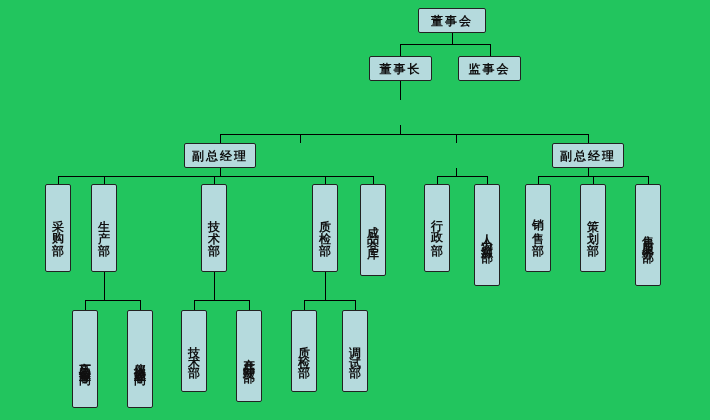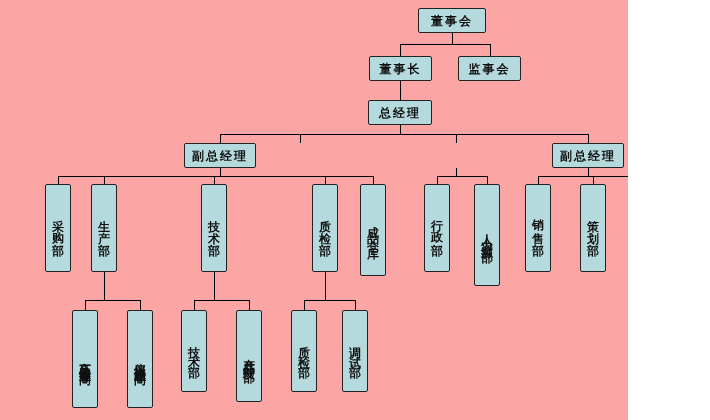--- a/index.html
+++ b/index.html
@@ -3,23 +3,23 @@
 <meta charset="utf-8">
 <style>
   html, body {
     margin: 0;
     padding: 0;
     background: #ffffff;
     font-family: "Liberation Sans", "DejaVu Sans", sans-serif;
   }
   .stage {
     position: relative;
-    width: 628px;
+    width: 710px;
     height: 420px;
-    background: #fca5a5;
+    background: #22c55e;
     overflow: hidden;
   }
   .connectors {
     position: absolute;
     left: 0;
     top: 0;
   }
   .node {
     position: absolute;
     box-sizing: border-box;
@@ -59,21 +59,20 @@
       M104 272 V300 M85 300 H140 M85 300 V310 M140 300 V310
       M214 272 V300 M194 300 H249 M194 300 V310 M249 300 V310
       M325 272 V300 M304 300 H355 M304 300 V310 M355 300 V310"></path>
   </svg>
 
   <div class="node h" style="left:418px;top:8px;width:68px;height:25px">董事会</div>
 
   <div class="node h" style="left:369px;top:56px;width:63px;height:25px">董事长</div>
   <div class="node h" style="left:458px;top:56px;width:63px;height:25px">监事会</div>
 
-  <div class="node h" style="left:368px;top:100px;width:64px;height:25px">总经理</div>
 
   <div class="node h" style="left:184px;top:143px;width:72px;height:25px">副总经理</div>
   <div class="node h" style="left:552px;top:143px;width:72px;height:25px">副总经理</div>
 
   <div class="node v" style="left:45px;top:184px;width:26px;height:88px;letter-spacing:12px">采购部</div>
   <div class="node v" style="left:91px;top:184px;width:26px;height:88px;letter-spacing:12px">生产部</div>
   <div class="node v" style="left:201px;top:184px;width:26px;height:88px;letter-spacing:12px">技术部</div>
   <div class="node v" style="left:312px;top:184px;width:26px;height:88px;letter-spacing:12px">质检部</div>
   <div class="node v" style="left:360px;top:184px;width:26px;height:92px;letter-spacing:7px">成品仓库</div>
   <div class="node v" style="left:424px;top:184px;width:26px;height:88px;letter-spacing:12px">行政部</div>

